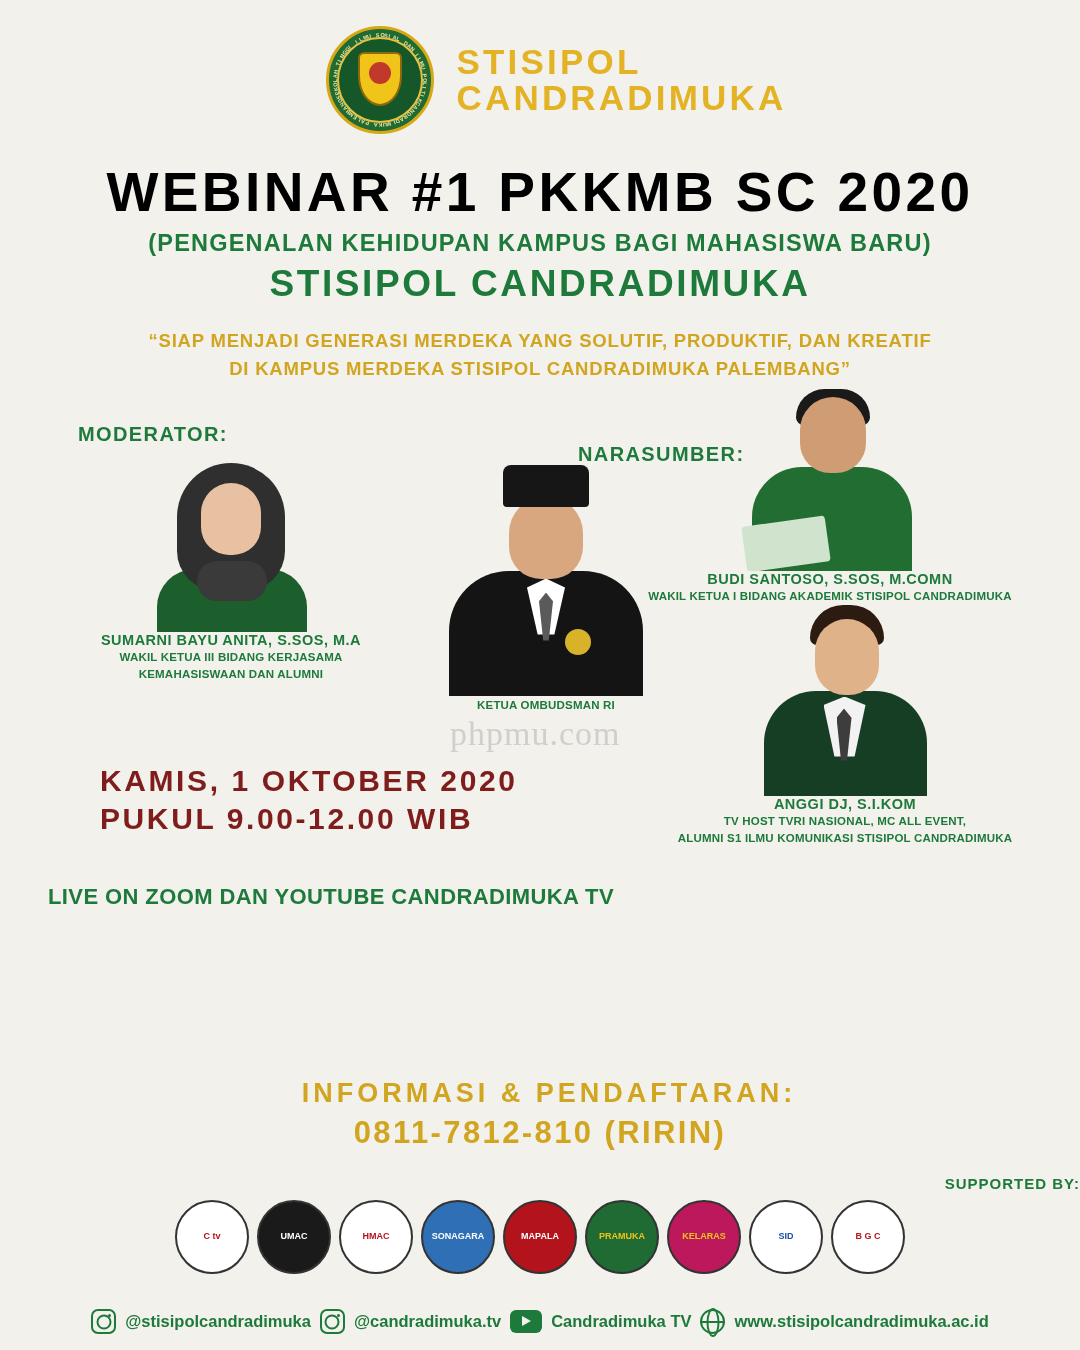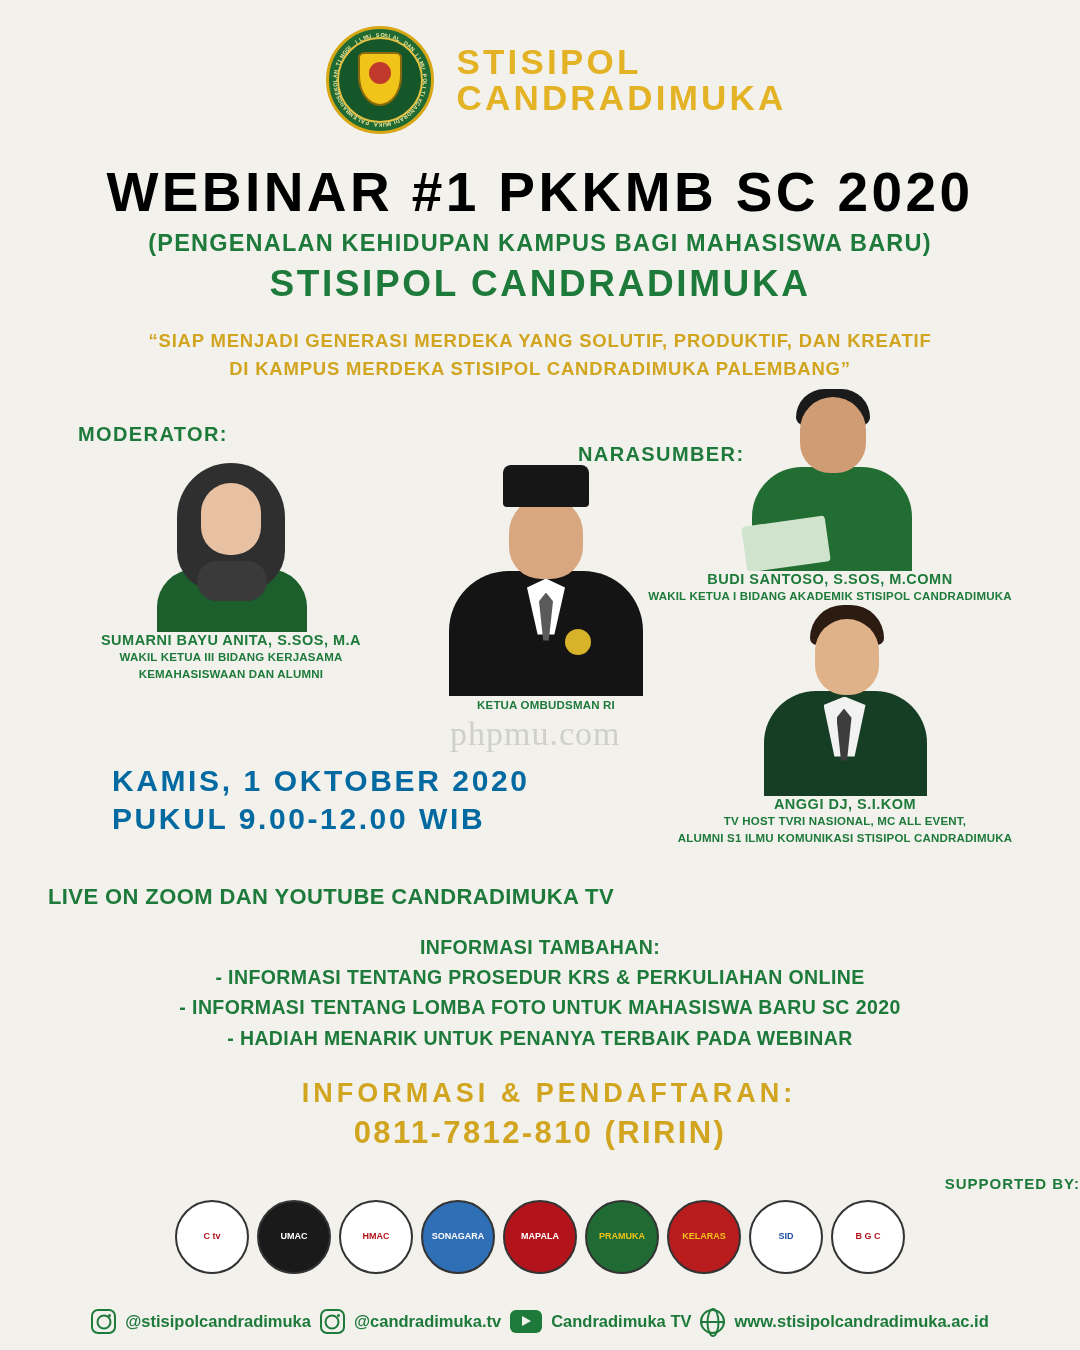--- a/index.html
+++ b/index.html
@@ -252,23 +252,23 @@
 
   
   .p-sumarni { left: 96px; top: 66px; width: 270px; }
   .p-amzulian { left: 396px; top: 70px; width: 300px; }
   .p-budi { left: 640px; top: -10px; width: 380px; }
   .p-anggi { left: 660px; top: 210px; width: 370px; }
 
   
   .datetime {
     position: absolute;
-    left: 112px;
+    left: 100px;
     top: 762px;
-    color: #0369a1;
+    color: #7f1d1d;
     font-weight: bold;
     letter-spacing: 2.6px;
     line-height: 1.28;
   }
   .datetime .d1 { font-size: 30px; }
   .datetime .d2 { font-size: 30px; }
 
   .live {
     position: absolute;
     left: 48px;
@@ -554,42 +554,36 @@
 
   <div class="watermark">phpmu.com</div>
 
   <div class="datetime">
     <div class="d1">KAMIS, 1 OKTOBER 2020</div>
     <div class="d2">PUKUL 9.00-12.00 WIB</div>
   </div>
 
   <div class="live">LIVE ON ZOOM DAN YOUTUBE CANDRADIMUKA TV</div>
 
-  <div class="info">
-    <div>INFORMASI TAMBAHAN:</div>
-    <div>- INFORMASI TENTANG PROSEDUR KRS &amp; PERKULIAHAN ONLINE</div>
-    <div>- INFORMASI TENTANG LOMBA FOTO UNTUK MAHASISWA BARU SC 2020</div>
-    <div>- HADIAH MENARIK UNTUK PENANYA TERBAIK PADA WEBINAR</div>
-  </div>
 
   <div class="contact">
     <div class="c1">INFORMASI &amp; PENDAFTARAN:</div>
     <div class="c2">0811-7812-810 (RIRIN)</div>
   </div>
 
   <div class="supported">SUPPORTED BY:</div>
 
   <div class="sponsors" id="sponsorRow">
       <div class="sp" style="background: rgb(255, 255, 255); color: rgb(179, 20, 28);">C tv</div>
       <div class="sp" style="background: rgb(26, 26, 26); color: rgb(255, 255, 255);">UMAC</div>
       <div class="sp" style="background: rgb(255, 255, 255); color: rgb(179, 20, 28);">HMAC</div>
       <div class="sp" style="background: rgb(47, 111, 181); color: rgb(255, 255, 255);">SONAGARA</div>
       <div class="sp" style="background: rgb(179, 20, 28); color: rgb(255, 255, 255);">MAPALA</div>
       <div class="sp" style="background: rgb(31, 107, 51); color: rgb(240, 196, 25);">PRAMUKA</div>
-      <div class="sp" style="background: #b91c1c; color: rgb(240, 196, 25);">KELARAS</div>
+      <div class="sp" style="background: #be185d; color: rgb(240, 196, 25);">KELARAS</div>
       <div class="sp" style="background: rgb(255, 255, 255); color: rgb(28, 79, 160);">SID</div>
       <div class="sp" style="background: rgb(255, 255, 255); color: rgb(179, 20, 28);">B G C</div>
     </div>
 
   <div class="footer">
     <span class="ficon">
         <span class="ig"></span>
       </span>
     <span>@stisipolcandradimuka</span>
     <span class="ficon">

